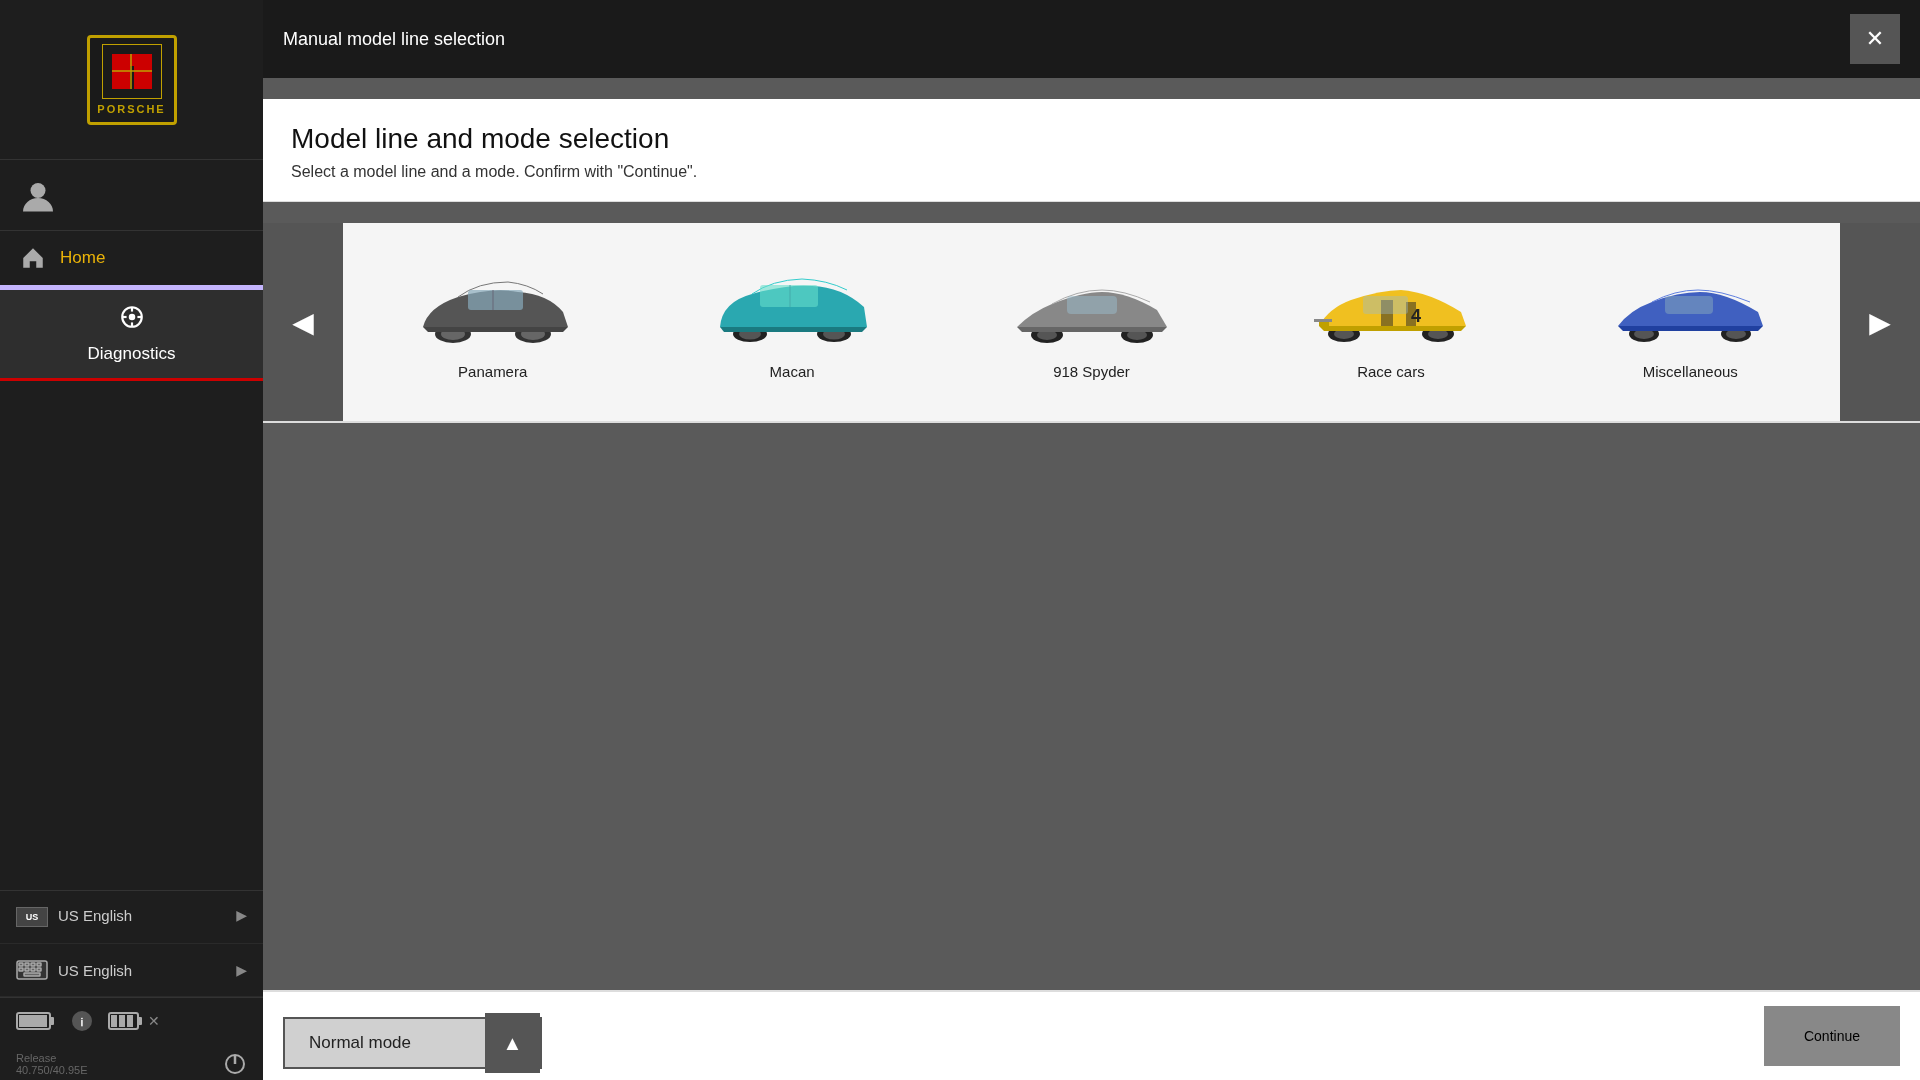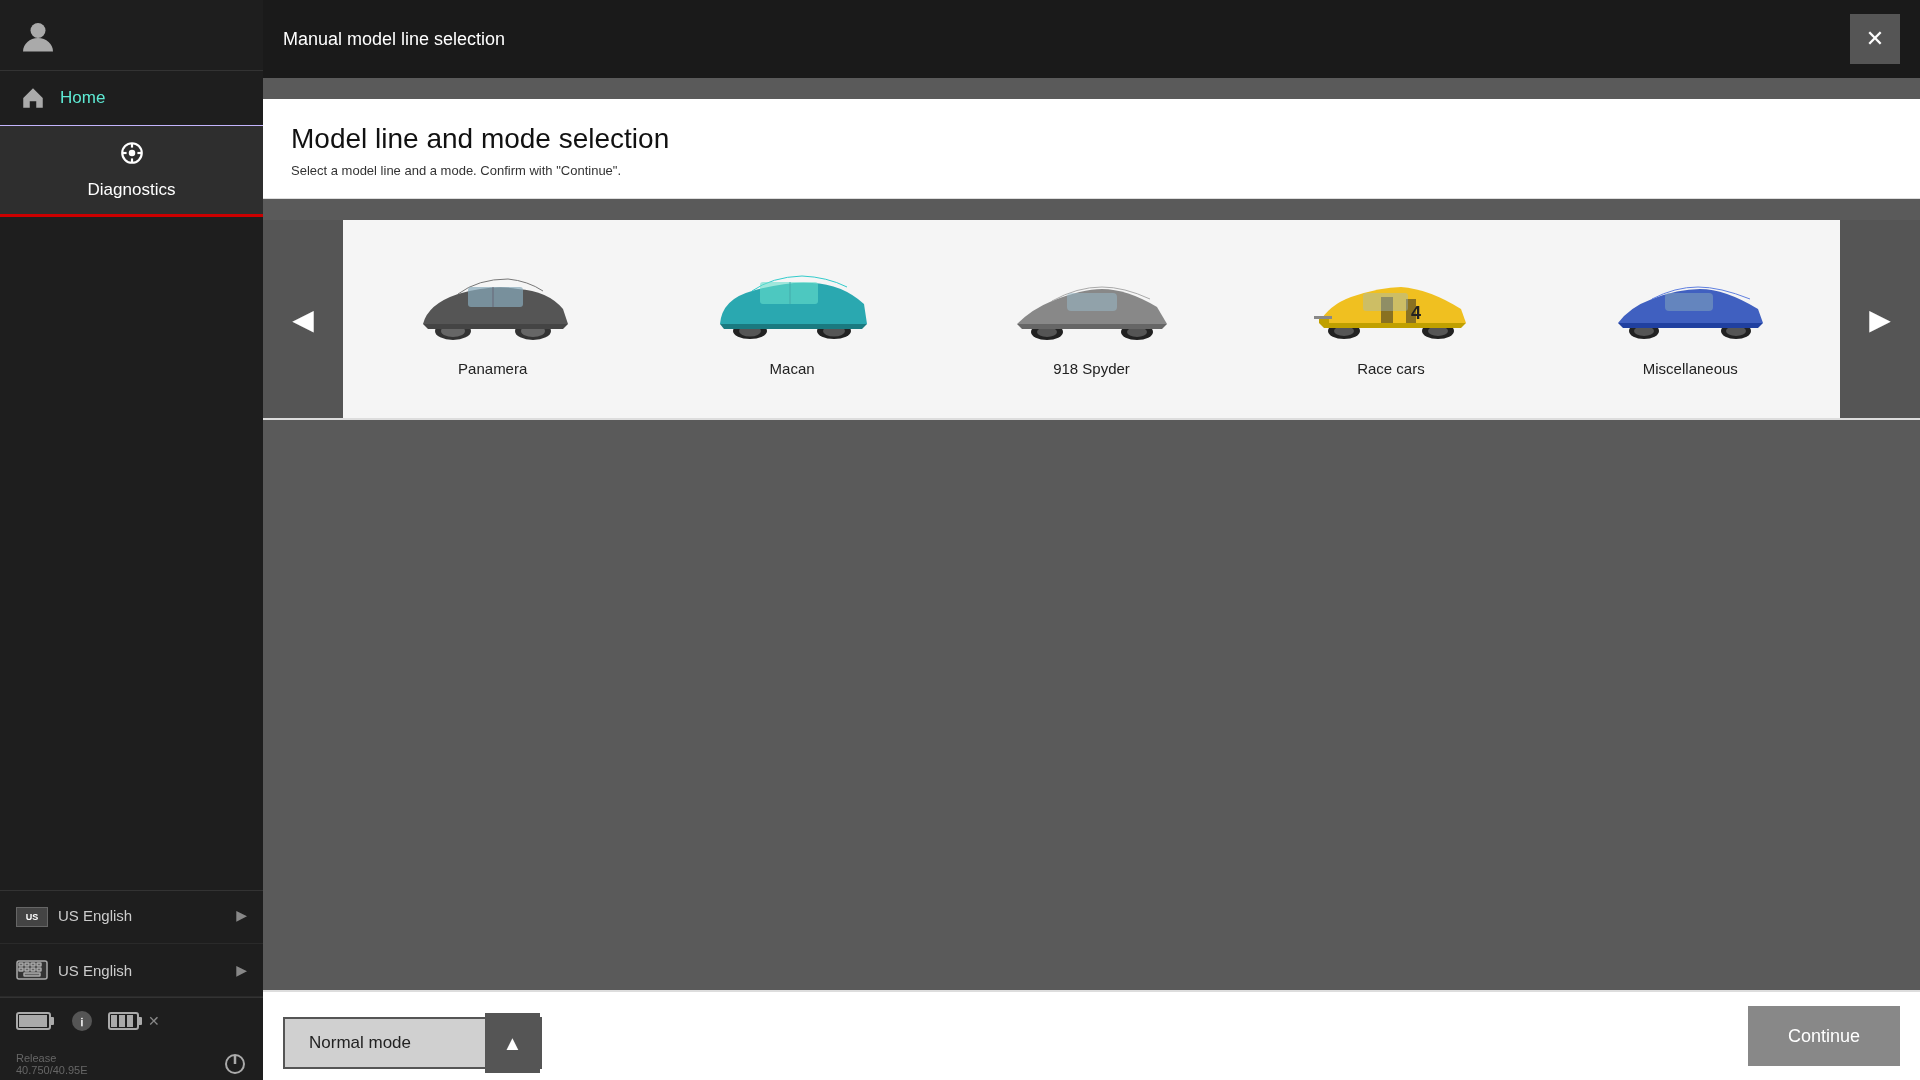--- a/index.html
+++ b/index.html
@@ -61,24 +61,24 @@
       width: 36px;
       height: 36px;
       fill: #aaa;
     }
 
     .nav-item {
       display: flex;
       align-items: center;
       padding: 14px 20px;
       cursor: pointer;
-      color: #5eead4;
+      color: #eab308;
       font-size: 17px;
       gap: 14px;
-      border-bottom: 1px solid #c4b5fd;
+      border-bottom: 5px solid #c4b5fd;
     }
     .nav-item.active {
       background: #2e2e2e;
       color: #fff;
     }
     .nav-item.diagnostics {
       border-bottom: 3px solid #c00;
       flex-direction: column;
     }
     .nav-icon {
@@ -230,21 +230,21 @@
     }
 
     #content-area h2 {
       font-size: 28px;
       font-weight: normal;
       color: #111;
       margin-bottom: 8px;
     }
 
     #content-area p {
-      font-size: 13px;
+      font-size: 16px;
       color: #333;
     }
 
     
     #carousel-area {
       background: #fff;
       border-bottom: 2px solid #ddd;
       display: flex;
       align-items: stretch;
       height: 200px;
@@ -347,29 +347,43 @@
       border: none;
     }
 
     #continue-btn {
       margin-left: auto;
       margin-right: 20px;
       height: 60px;
       padding: 0 40px;
       background: #888;
       border: none;
-      color: #ffffff;
-      font-size: 18px;
+      color: #000000;
+      font-size: 14px;
       cursor: pointer;
     }
   </style>
 </head>
 <body>
 
 <div id="sidebar">
+  <div id="logo-area">
+    <div class="logo-inner">
+
+      <svg width="60" height="55" viewBox="0 0 60 55">
+        <rect x="0" y="0" width="60" height="55" fill="#1a1a1a" stroke="#c0a000" stroke-width="2"></rect>
+        <rect x="10" y="10" width="18" height="35" fill="#c00"></rect>
+        <rect x="32" y="10" width="18" height="35" fill="#c00"></rect>
+        <rect x="10" y="10" width="40" height="12" fill="#c00"></rect>
+        <line x1="10" y1="27" x2="50" y2="27" stroke="#c0a000" stroke-width="1.5"></line>
+        <line x1="29" y1="10" x2="29" y2="45" stroke="#c0a000" stroke-width="1.5"></line>
+      </svg>
+      <div class="logo-text">PORSCHE</div>
+    </div>
+  </div>
 
   <div id="user-icon-area">
     <svg class="user-icon-svg" viewBox="0 0 24 24">
       <circle cx="12" cy="7" r="5" fill="#aaa"></circle>
       <path d="M2 21c0-5 4.5-9 10-9s10 4 10 9" fill="#aaa"></path>
     </svg>
   </div>
 
   <div class="nav-item">
     <svg class="nav-icon" viewBox="0 0 24 24">

